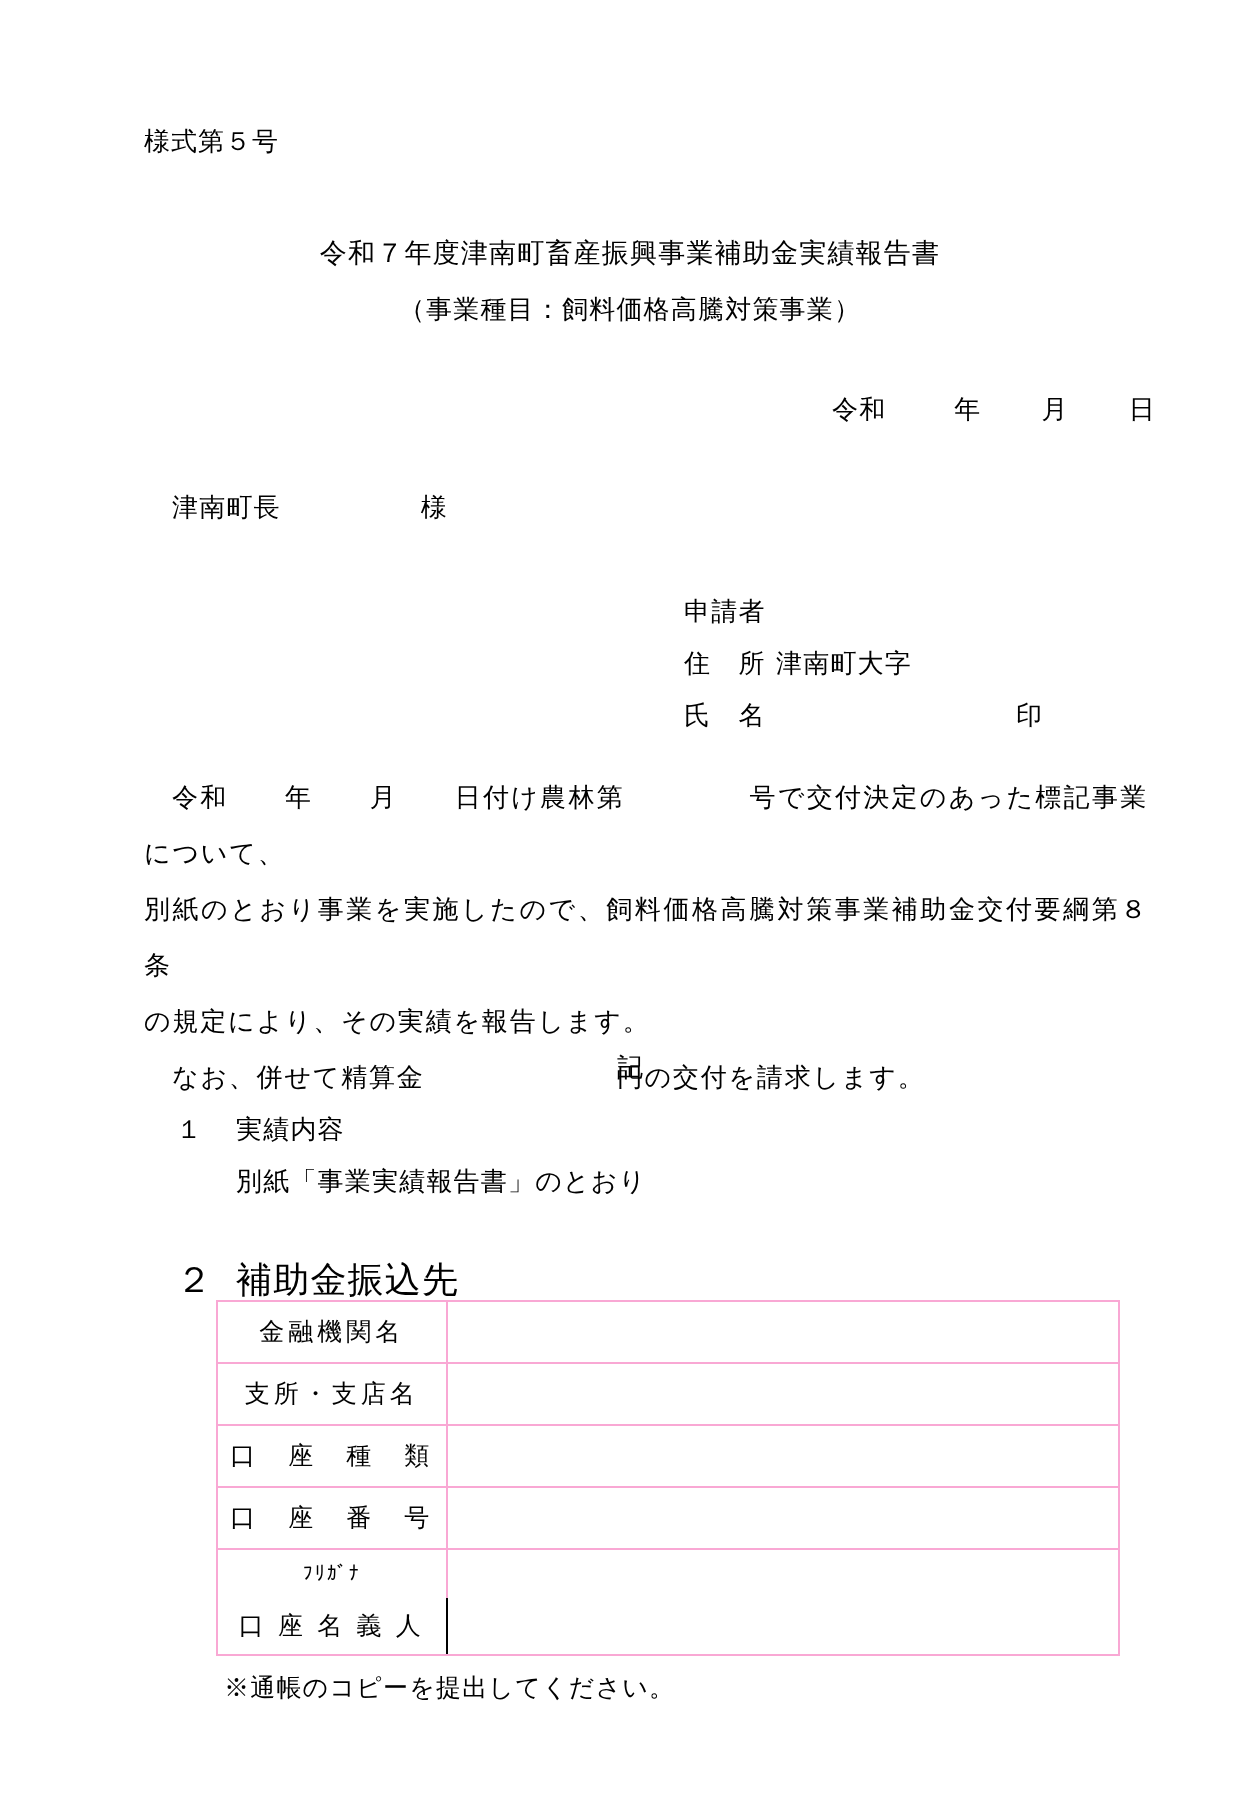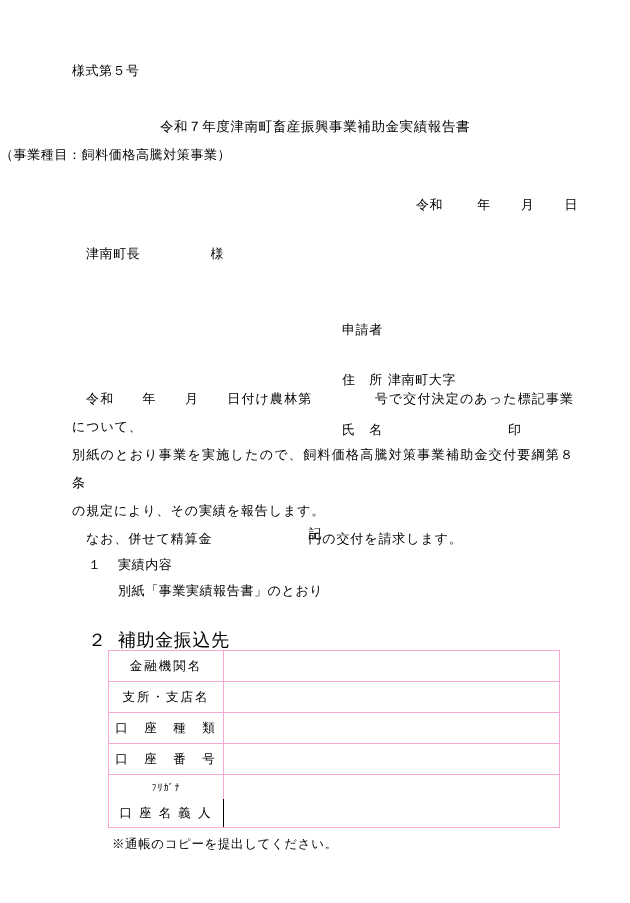--- a/index.html
+++ b/index.html
@@ -37,21 +37,21 @@
     top: 118px;
     text-align: center;
     font-size: 13.5px;
     letter-spacing: 0.6px;
   }
   .subtitle {
     position: absolute;
     left: 0;
     right: 0;
     top: 146px;
-    text-align: left;
+    text-align: center;
     font-size: 13px;
     letter-spacing: 0.6px;
   }
   .date-line {
     position: absolute;
     right: 52px;
     top: 196px;
     font-size: 13px;
     letter-spacing: 0.6px;
   }
@@ -66,21 +66,21 @@
   }
   .addressee .sama { display: inline-block; margin-left: 70px; }
   .applicant-block {
     position: absolute;
     left: 342px;
     top: 293px;
     font-size: 13px;
     letter-spacing: 0.6px;
     line-height: 26px;
   }
-  .applicant-block .row { white-space: nowrap; margin-top: 24px; }
+  .applicant-block .row { white-space: nowrap; }
   .applicant-block .lbl { display: inline-block; width: 46px; }
   .applicant-block .val { display: inline-block; }
   .applicant-block .seal { display: inline-block; margin-left: 120px; }
   .body-text {
     position: absolute;
     left: 72px;
     right: 56px;
     top: 385px;
     font-size: 13px;
     letter-spacing: 0.9px;

